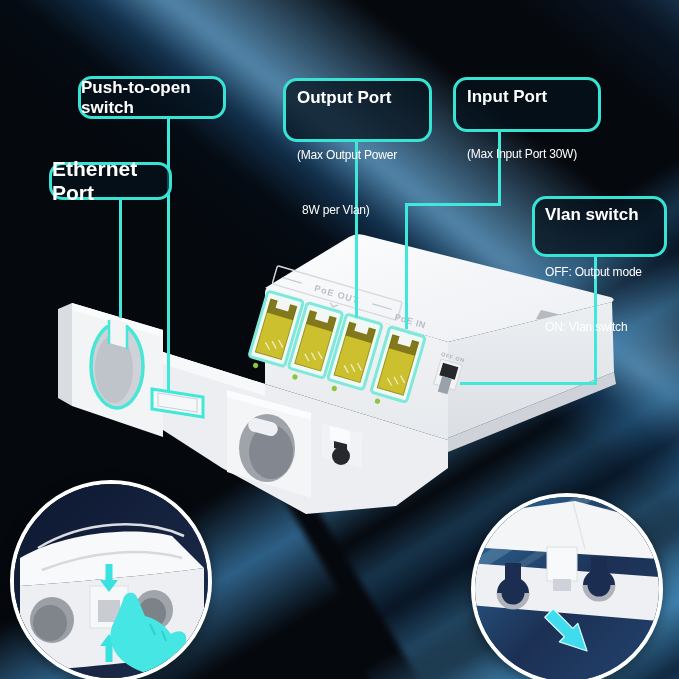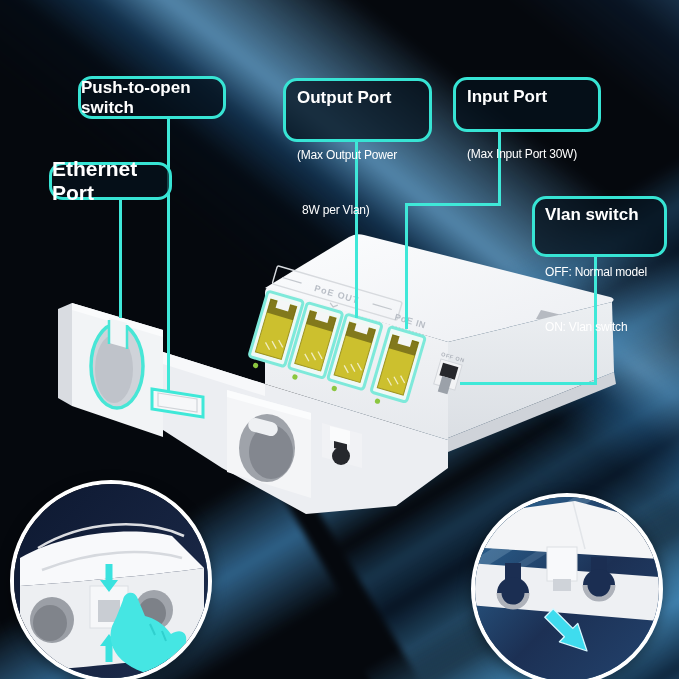--- a/index.html
+++ b/index.html
@@ -181,21 +181,21 @@
     <div class="c-title">Output Port</div>
     <div class="c-sub">(Max Output Power</div>
     <div class="c-sub indent1">8W per Vlan)</div>
   </div>
   <div class="callout" id="co-in">
     <div class="c-title">Input Port</div>
     <div class="c-sub">(Max Input Port 30W)</div>
   </div>
   <div class="callout" id="co-vlan">
     <div class="c-title">Vlan switch</div>
-    <div class="c-sub">OFF: Normal model</div>
+    <div class="c-sub">OFF: Output mode</div>
     <div class="c-sub">ON: Vlan switch</div>
   </div>
 
   <div class="inset" id="inset-left">
     <svg width="194" height="194" viewBox="0 0 194 194">
       <defs>
         <linearGradient id="ibg1" x1="0" y1="0" x2="1" y2="1">
           <stop offset="0" stop-color="#0d1830"></stop>
             <stop offset="1" stop-color="#1e2d4e"></stop>
         </linearGradient>

